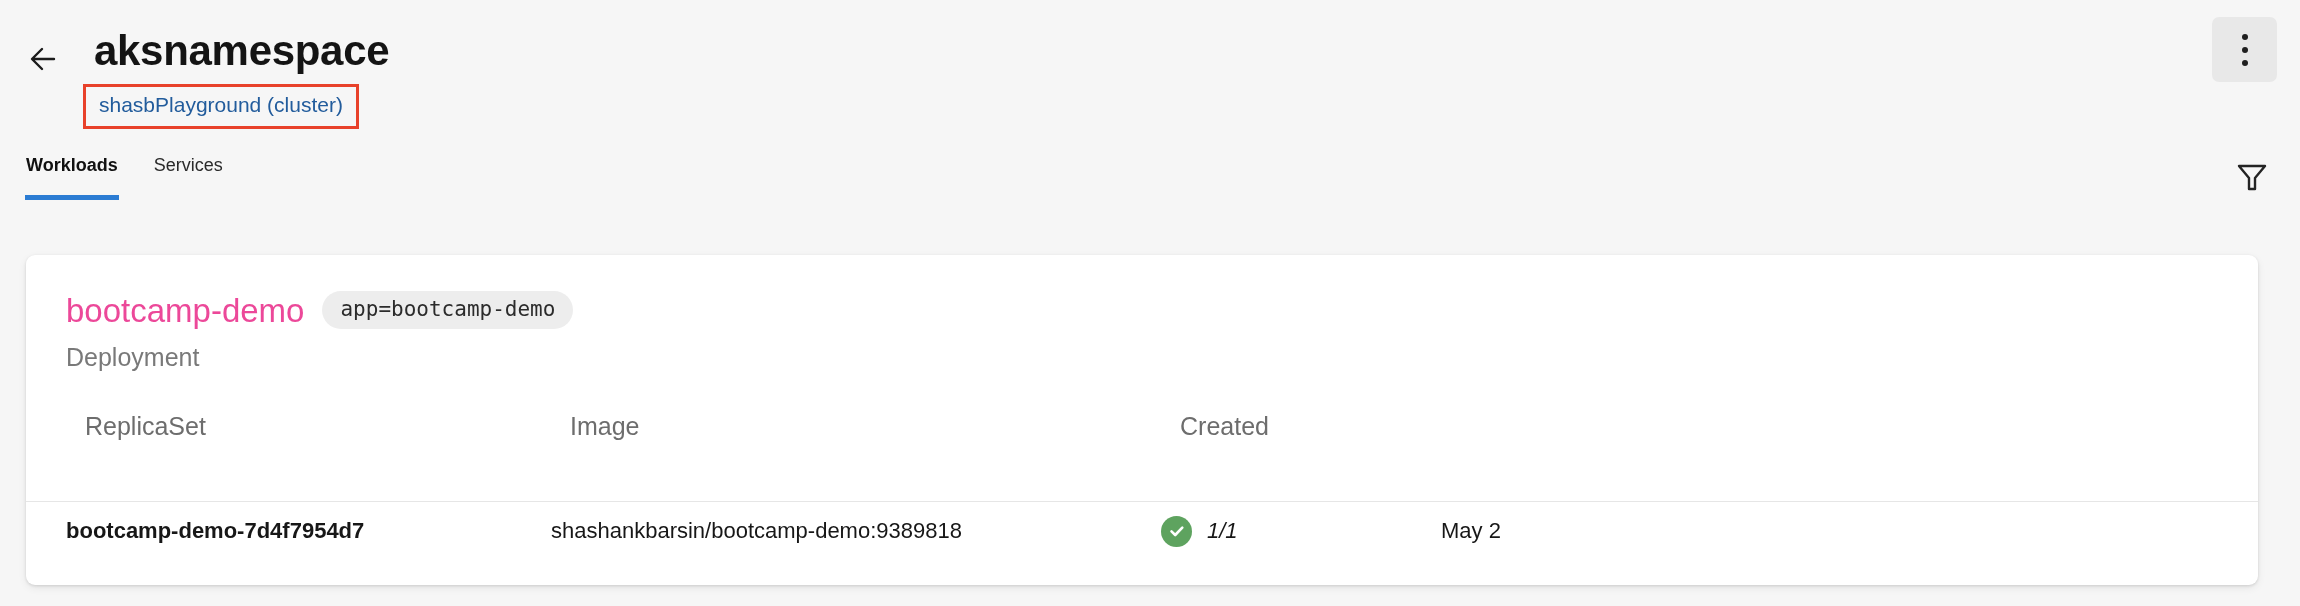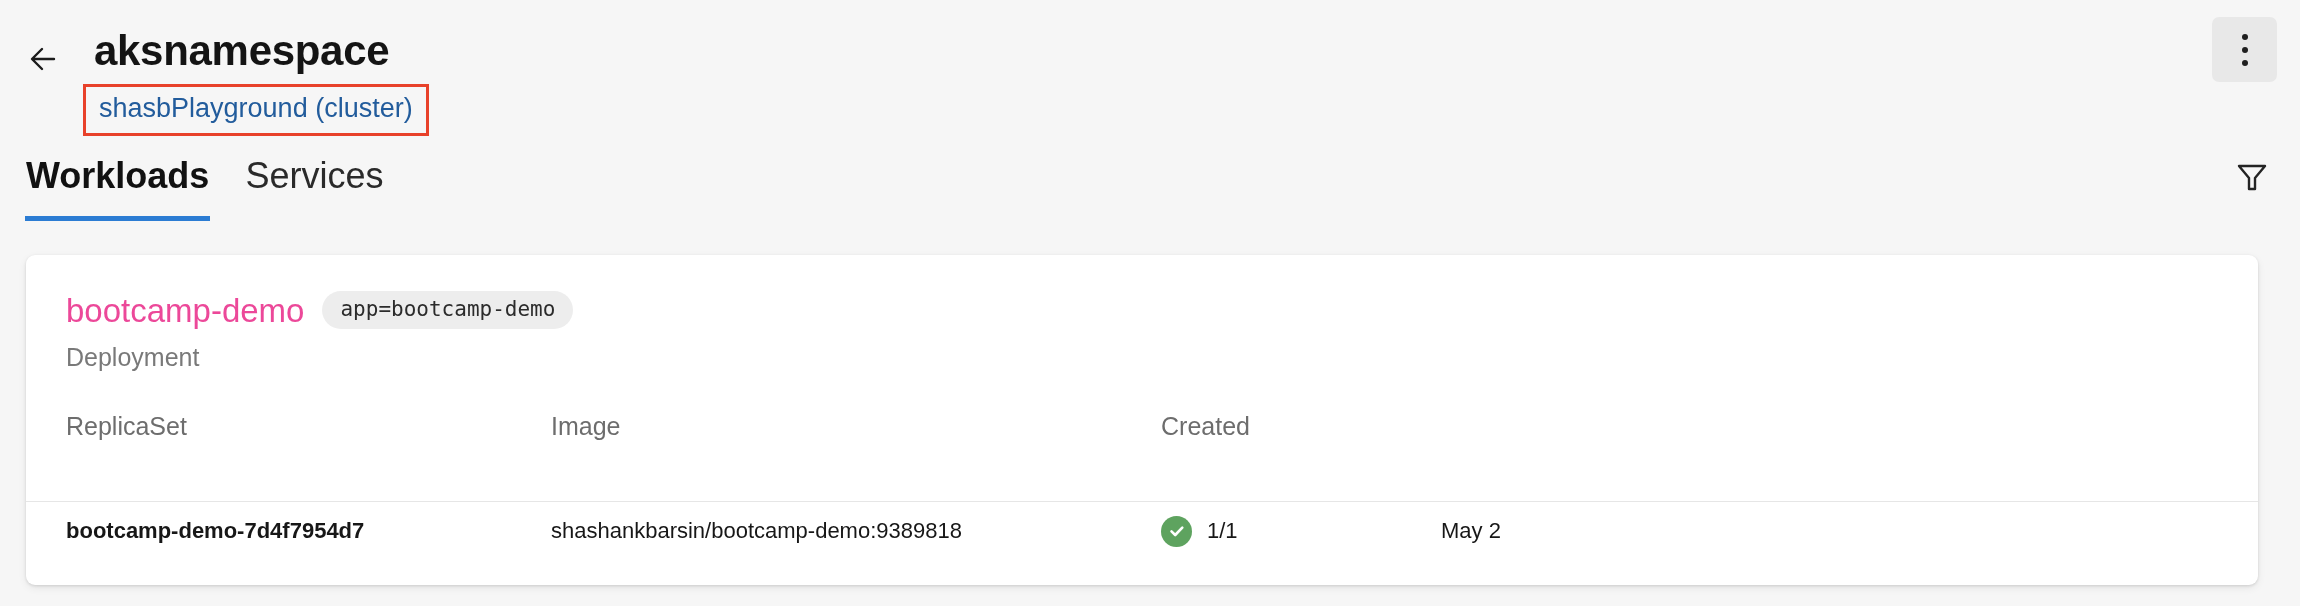--- a/index.html
+++ b/index.html
@@ -55,21 +55,21 @@
 
   .cluster-box {
     position: absolute;
     left: 83px;
     top: 84px;
     border: 3px solid #e8412a;
     padding: 6px 13px 9px 13px;
     box-sizing: border-box;
   }
   .cluster-link {
-    font-size: 27px;
+    font-size: 21px;
     color: #225c9c;
     line-height: 1.15;
     white-space: nowrap;
     cursor: pointer;
   }
 
   .kebab-button {
     position: absolute;
     right: 23px;
     top: 17px;
@@ -100,21 +100,21 @@
   .tabs {
     position: absolute;
     left: 26px;
     top: 155px;
     display: flex;
     align-items: flex-start;
     gap: 36px;
   }
   .tab {
     position: relative;
-    font-size: 36px;
+    font-size: 18px;
     color: #2a2a2a;
     padding: 0 0 24px 0;
     cursor: pointer;
     white-space: nowrap;
   }
   .tab.active {
     font-weight: bold;
     color: #111111;
   }
   .tab.active::after {
@@ -192,21 +192,21 @@
   .thead, .trow {
     display: flex;
     align-items: center;
     width: 100%;
     box-sizing: border-box;
   }
   .thead {
     position: absolute;
     top: 140px;
     height: 62px;
-    padding-left: 40px;
+    padding-left: 59px;
   }
   .trow {
     position: absolute;
     top: 247px;
     height: 58px;
     padding-left: 40px;
   }
   .divider {
     position: absolute;
     top: 246px;
@@ -230,20 +230,21 @@
     font-size: 22px;
     color: #171717;
     white-space: nowrap;
   }
   .td.name { font-weight: bold; }
 
   .pods-cell {
     display: flex;
     align-items: center;
     gap: 15px;
+    font-style: italic;
   }
   .status-ok {
     width: 31px;
     height: 31px;
     border-radius: 50%;
     background: #5ea35f;
     display: flex;
     align-items: center;
     justify-content: center;
     flex: 0 0 31px;

